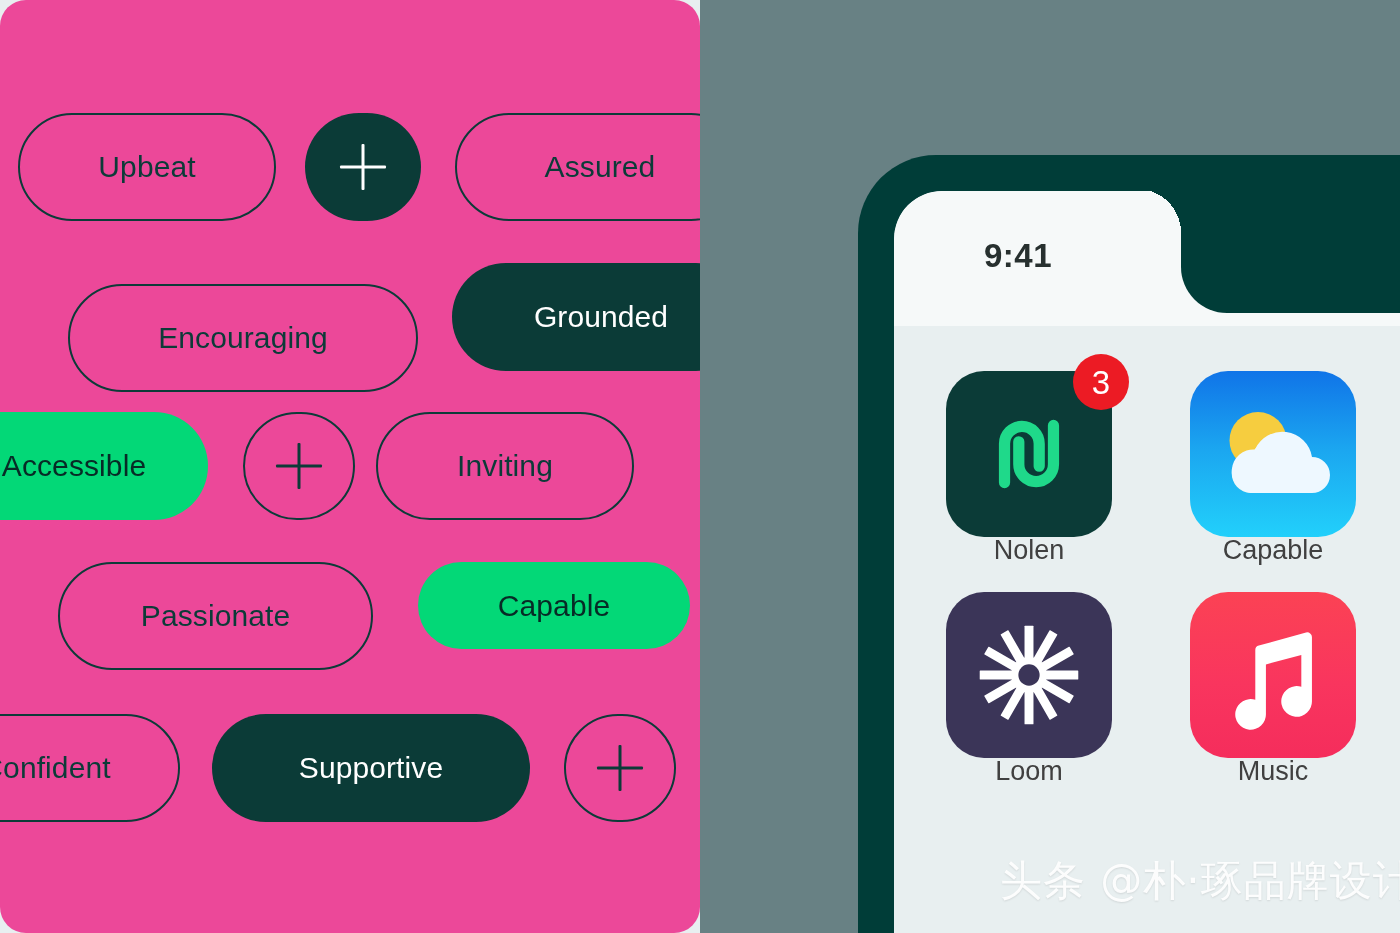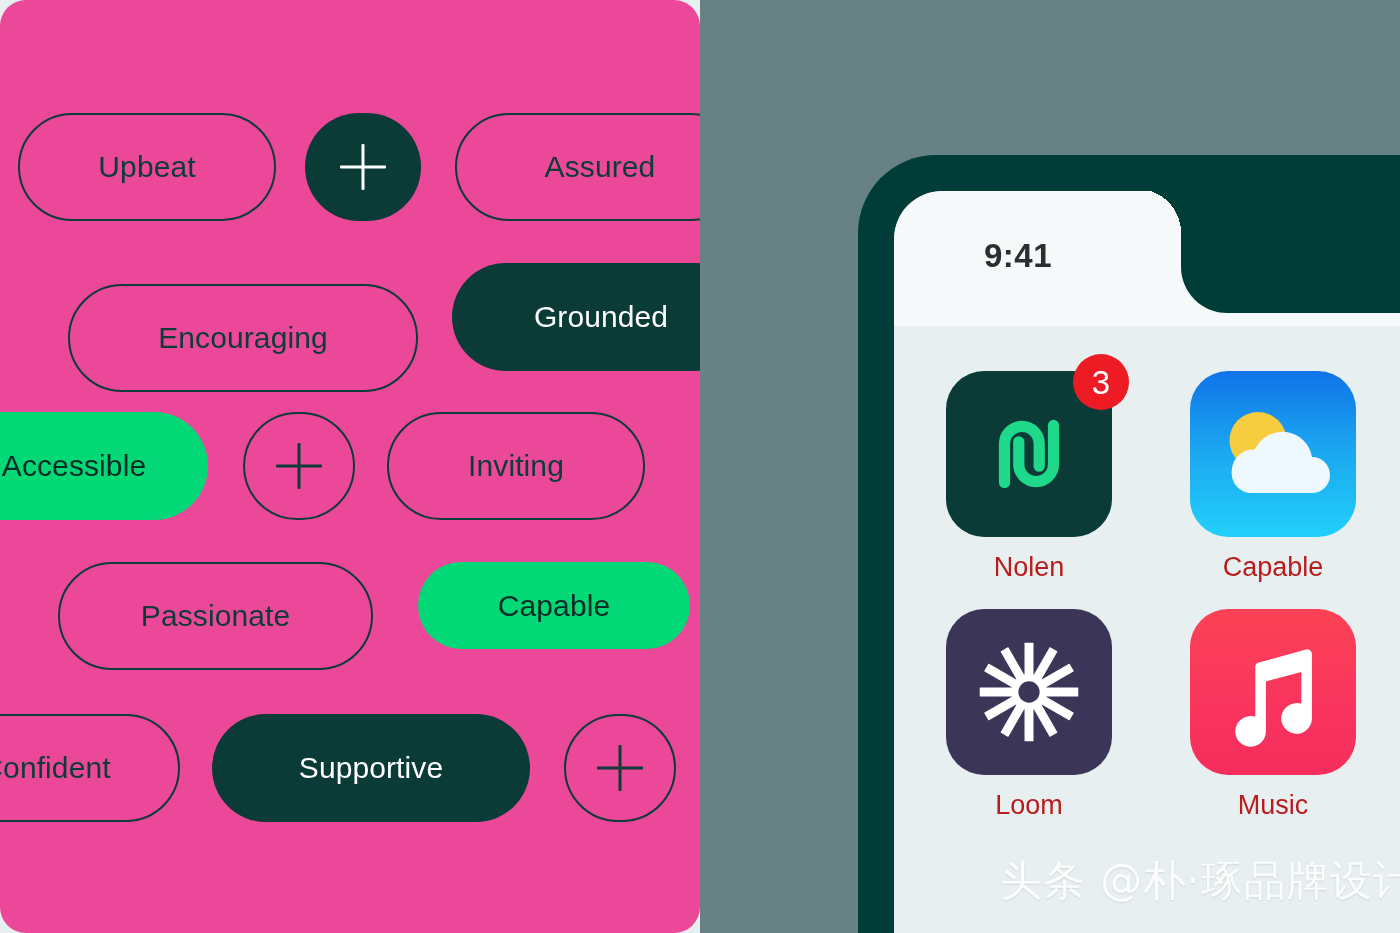--- a/index.html
+++ b/index.html
@@ -89,21 +89,21 @@
     position:absolute;left:0;top:135px;right:0;bottom:0;
     padding:45px 0 0 52px;
   }
   .app-row{display:flex;gap:78px;margin-bottom:28px;}
   .app{width:166px;display:flex;flex-direction:column;align-items:center;position:relative;}
   .app-icon{
     width:166px;height:166px;border-radius:38px;position:relative;overflow:visible;
     display:flex;align-items:center;justify-content:center;
   }
   .app-label{
-    margin-top:17px;font-size:27px;color:#b91c1c;line-height:1;white-space:nowrap;
+    font-size:27px;color:#404040;line-height:1;white-space:nowrap;
   }
   .badge{
     position:absolute;right:-17px;top:-17px;width:56px;height:56px;border-radius:999px;
     background:#ec1b24;color:#fff;font-size:33px;font-weight:500;
     display:flex;align-items:center;justify-content:center;line-height:1;
   }
   .icon-nolen{background:#0b3b37;}
   .icon-weather{background:linear-gradient(180deg,#1074e8 0%,#1ba7f0 48%,#22d0fb 100%);}
   .icon-loom{background:#3b3558;}
   .icon-music{background:linear-gradient(180deg,#fb4254 0%,#f9355e 55%,#f52d5c 100%);}
@@ -132,21 +132,21 @@
         </div>
         <div class="chip outline" style="left: 68px; top: 256px; width: 350px; height: 108px; margin-top: 28px;">
           <span>Encouraging</span>
         </div>
         <div class="chip dark" style="left: 452px; top: 263px; width: 298px; height: 108px;">
           <span>Grounded</span>
         </div>
         <div class="chip green" style="left: -60px; top: 412px; width: 268px; height: 108px;">
           <span>Accessible</span>
         </div>
-        <div class="chip outline" style="left: 387px; top: 412px; width: 258px; height: 108px; text-align: center;">
+        <div class="chip outline" style="left: 376px; top: 412px; width: 258px; height: 108px; text-align: center;">
           <span>Inviting</span>
         </div>
         <div class="chip outline" style="left: 58px; top: 562px; width: 315px; height: 108px; justify-content: center;">
           <span>Passionate</span>
         </div>
         <div class="chip green" style="left: 418px; top: 562px; width: 272px; height: 87px;">
           <span>Capable</span>
         </div>
         <div class="chip outline" style="left: -88px; top: 714px; width: 268px; height: 108px;">
           <span>Confident</span>

